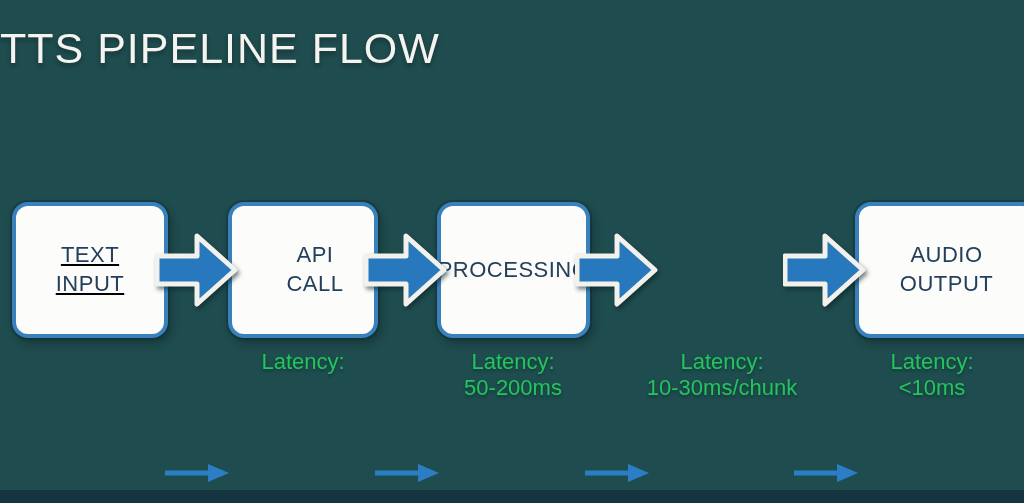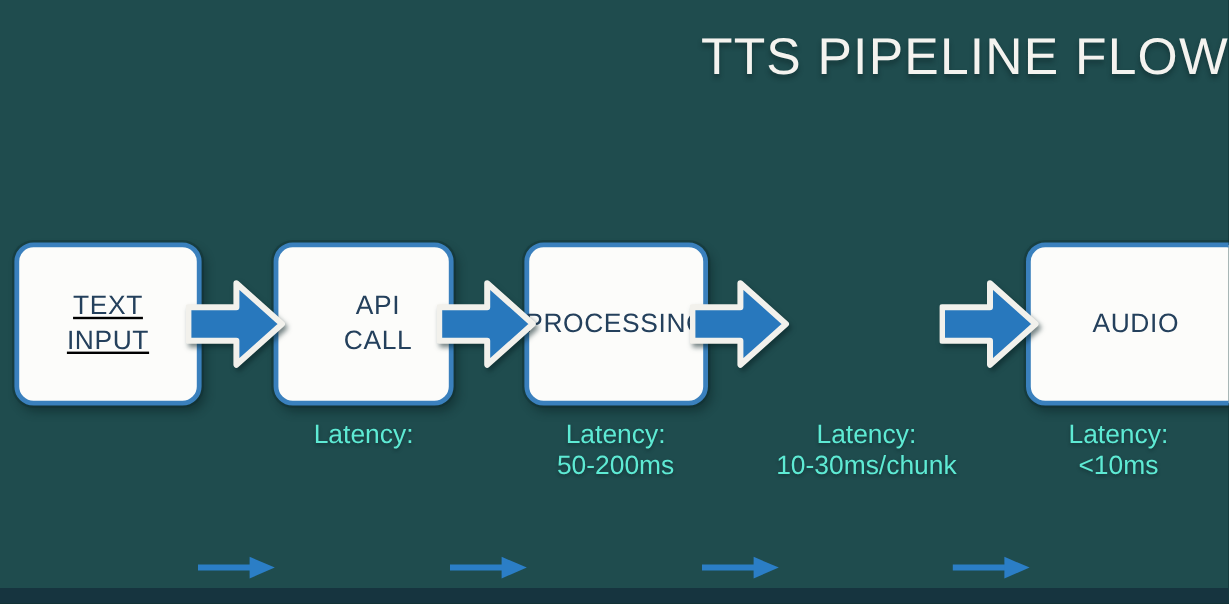--- a/index.html
+++ b/index.html
@@ -10,21 +10,21 @@
     overflow: hidden;
     background: #1f4c4e;
     font-family: "Liberation Sans", sans-serif;
   }
   .title {
     position: absolute;
     top: 24px;
     left: 0;
     width: 100%;
     margin: 0;
-    text-align: right;
+    text-align: left;
     font-size: 43px;
     font-weight: 400;
     letter-spacing: 1px;
     color: #f4f3ef;
     text-shadow: 0 3px 4px rgba(8, 28, 30, 0.45);
   }
   .stage {
     position: absolute;
     top: 202px;
     height: 136px;
@@ -53,21 +53,21 @@
     filter: drop-shadow(2px 3px 2px rgba(8, 32, 36, 0.55));
     z-index: 3;
   }
   .latency {
     position: absolute;
     top: 349px;
     width: 220px;
     text-align: center;
     font-size: 22px;
     line-height: 26px;
-    color: #5eead4;
+    color: #22c55e;
     text-shadow: 0 2px 3px rgba(8, 28, 30, 0.4);
   }
   .footer-arrow {
     position: absolute;
     top: 463px;
     width: 68px;
     height: 20px;
   }
   .footer-bar {
     position: absolute;
@@ -103,20 +103,21 @@
     <div class="stage-label">
       <span class="ln">PROCESSING</span>
       <span class="ln"></span>
     </div>
   </div>
 
 
   <div class="stage" style="left:855px; width:183px;">
     <div class="stage-label">
       <span class="ln">AUDIO</span>
+      <span class="ln">OUTPUT</span>
     </div>
   </div>
 
   <svg class="flow-arrow" style="left:155px;" viewBox="0 0 84 80">
     <polygon points="2,26 42,26 42,6 80,40 42,74 42,54 2,54" fill="#2878bd" stroke="#f2f1ec" stroke-width="5" stroke-linejoin="round"></polygon>
   </svg>
   <svg class="flow-arrow" style="left:364px;" viewBox="0 0 84 80">
     <polygon points="2,26 42,26 42,6 80,40 42,74 42,54 2,54" fill="#2878bd" stroke="#f2f1ec" stroke-width="5" stroke-linejoin="round"></polygon>
   </svg>
   <svg class="flow-arrow" style="left:575px;" viewBox="0 0 84 80">

